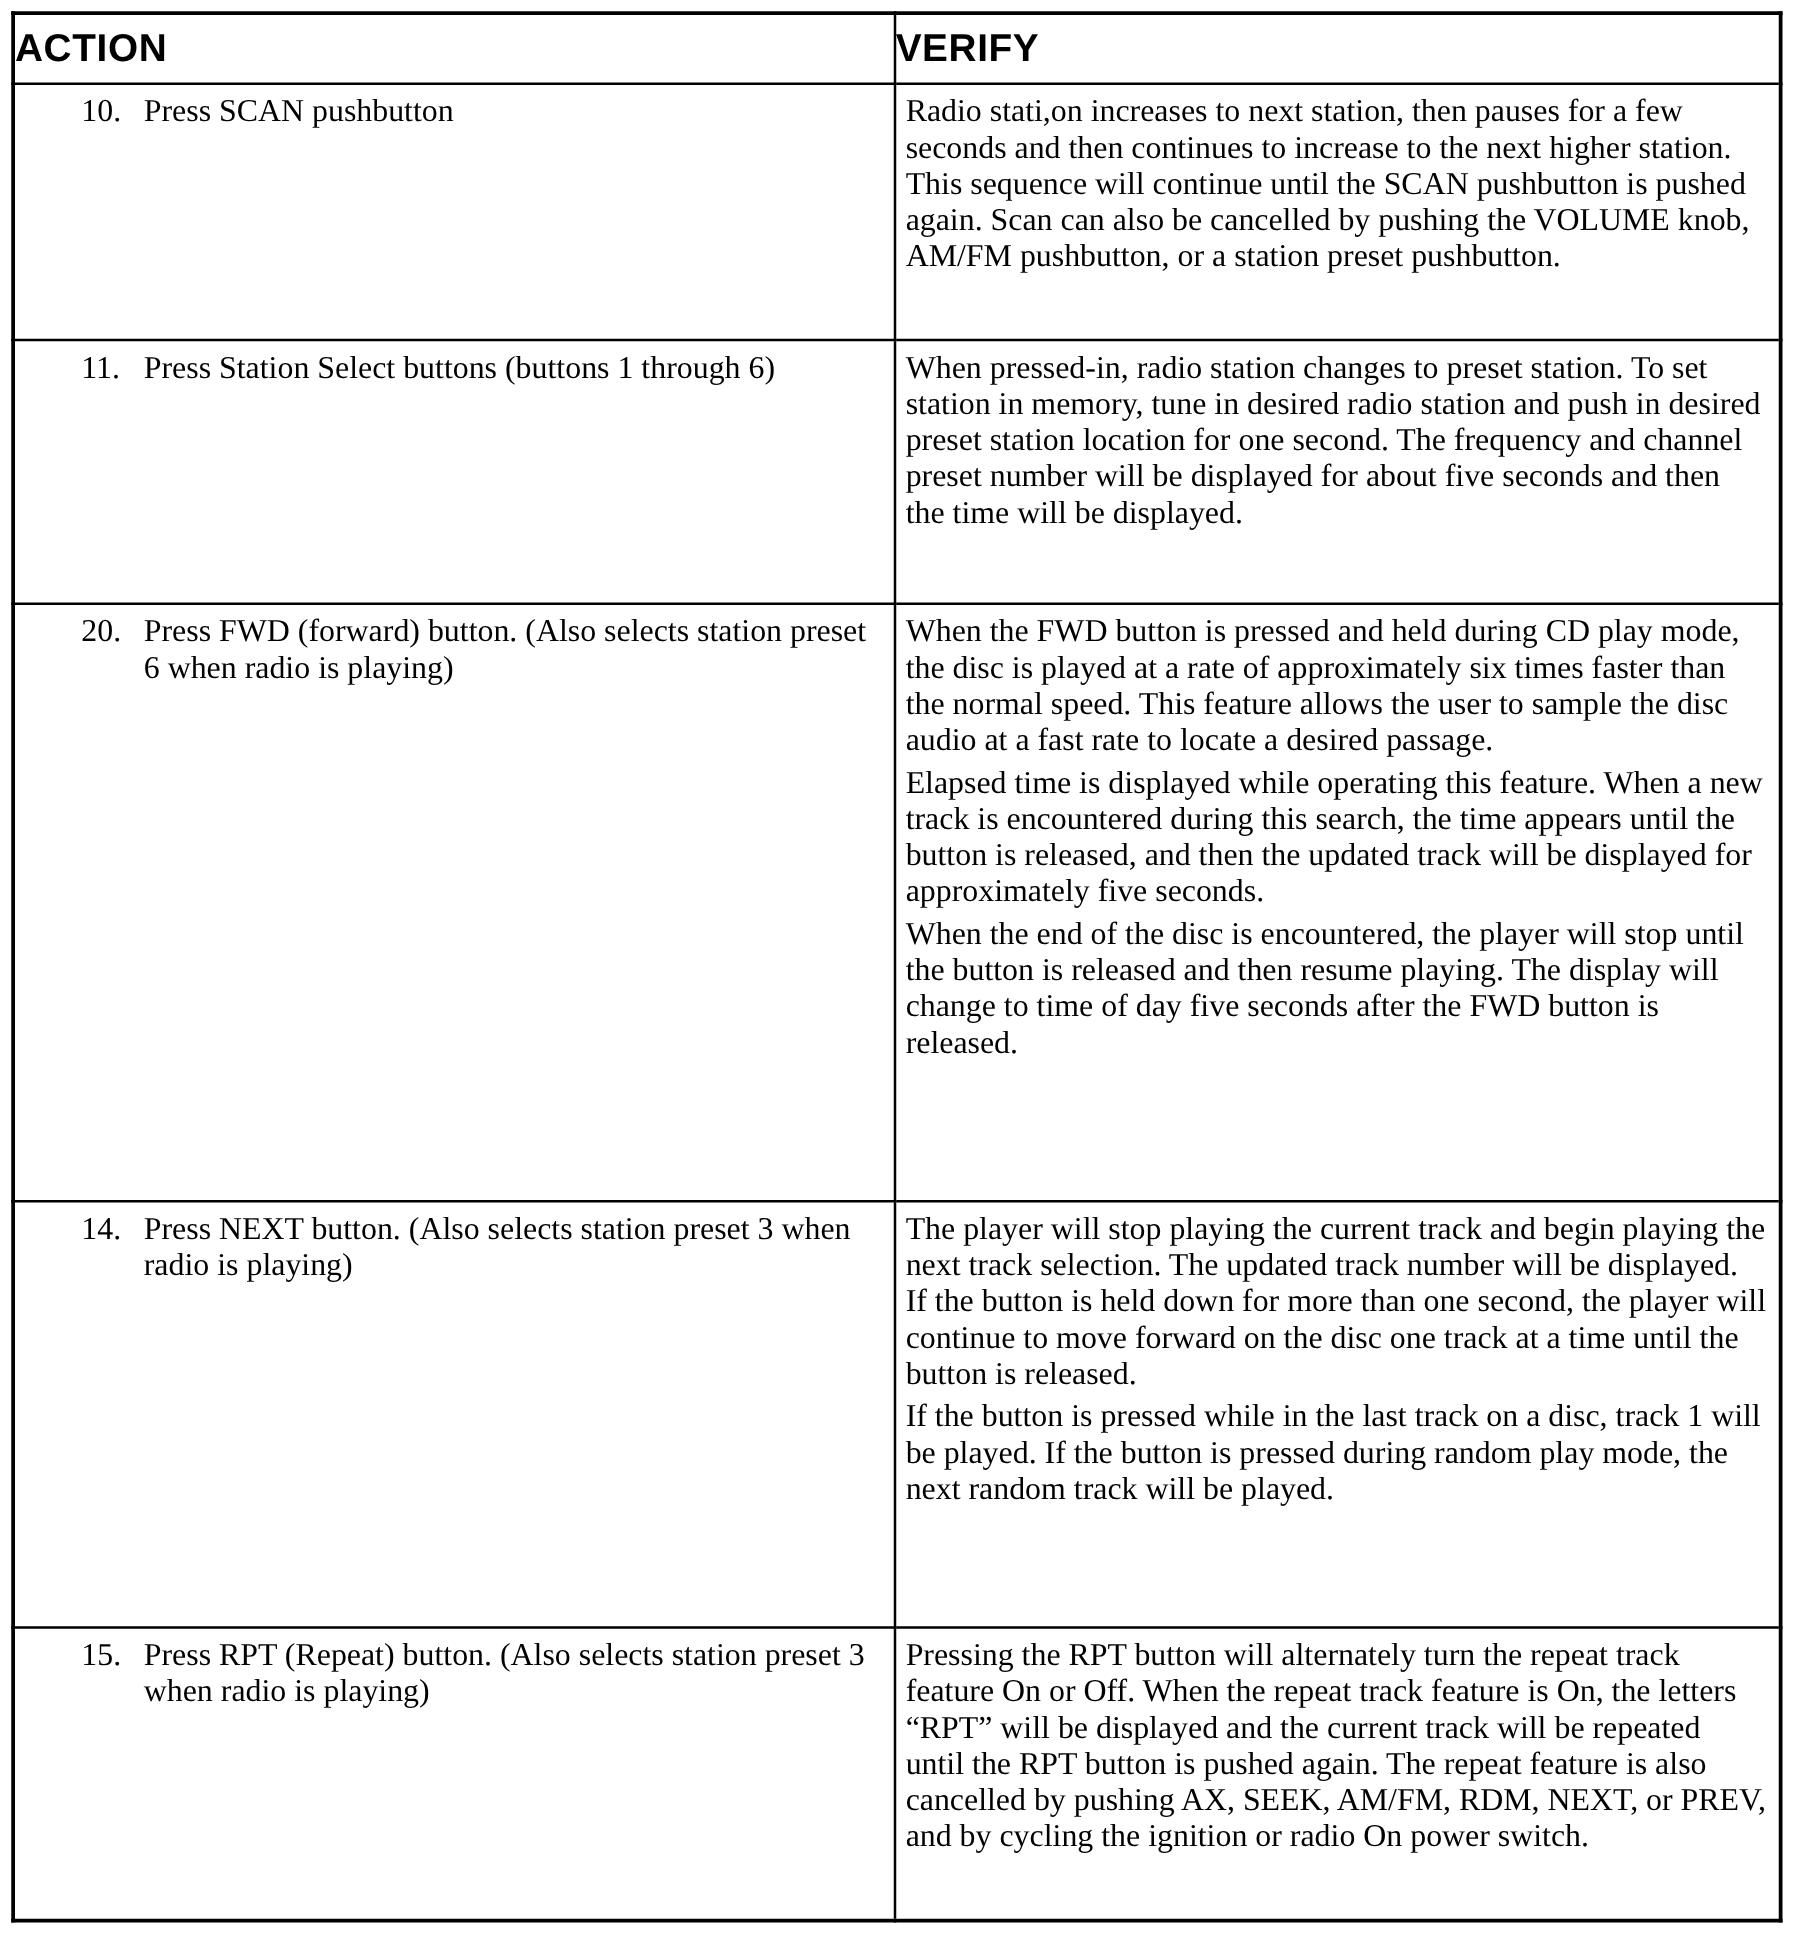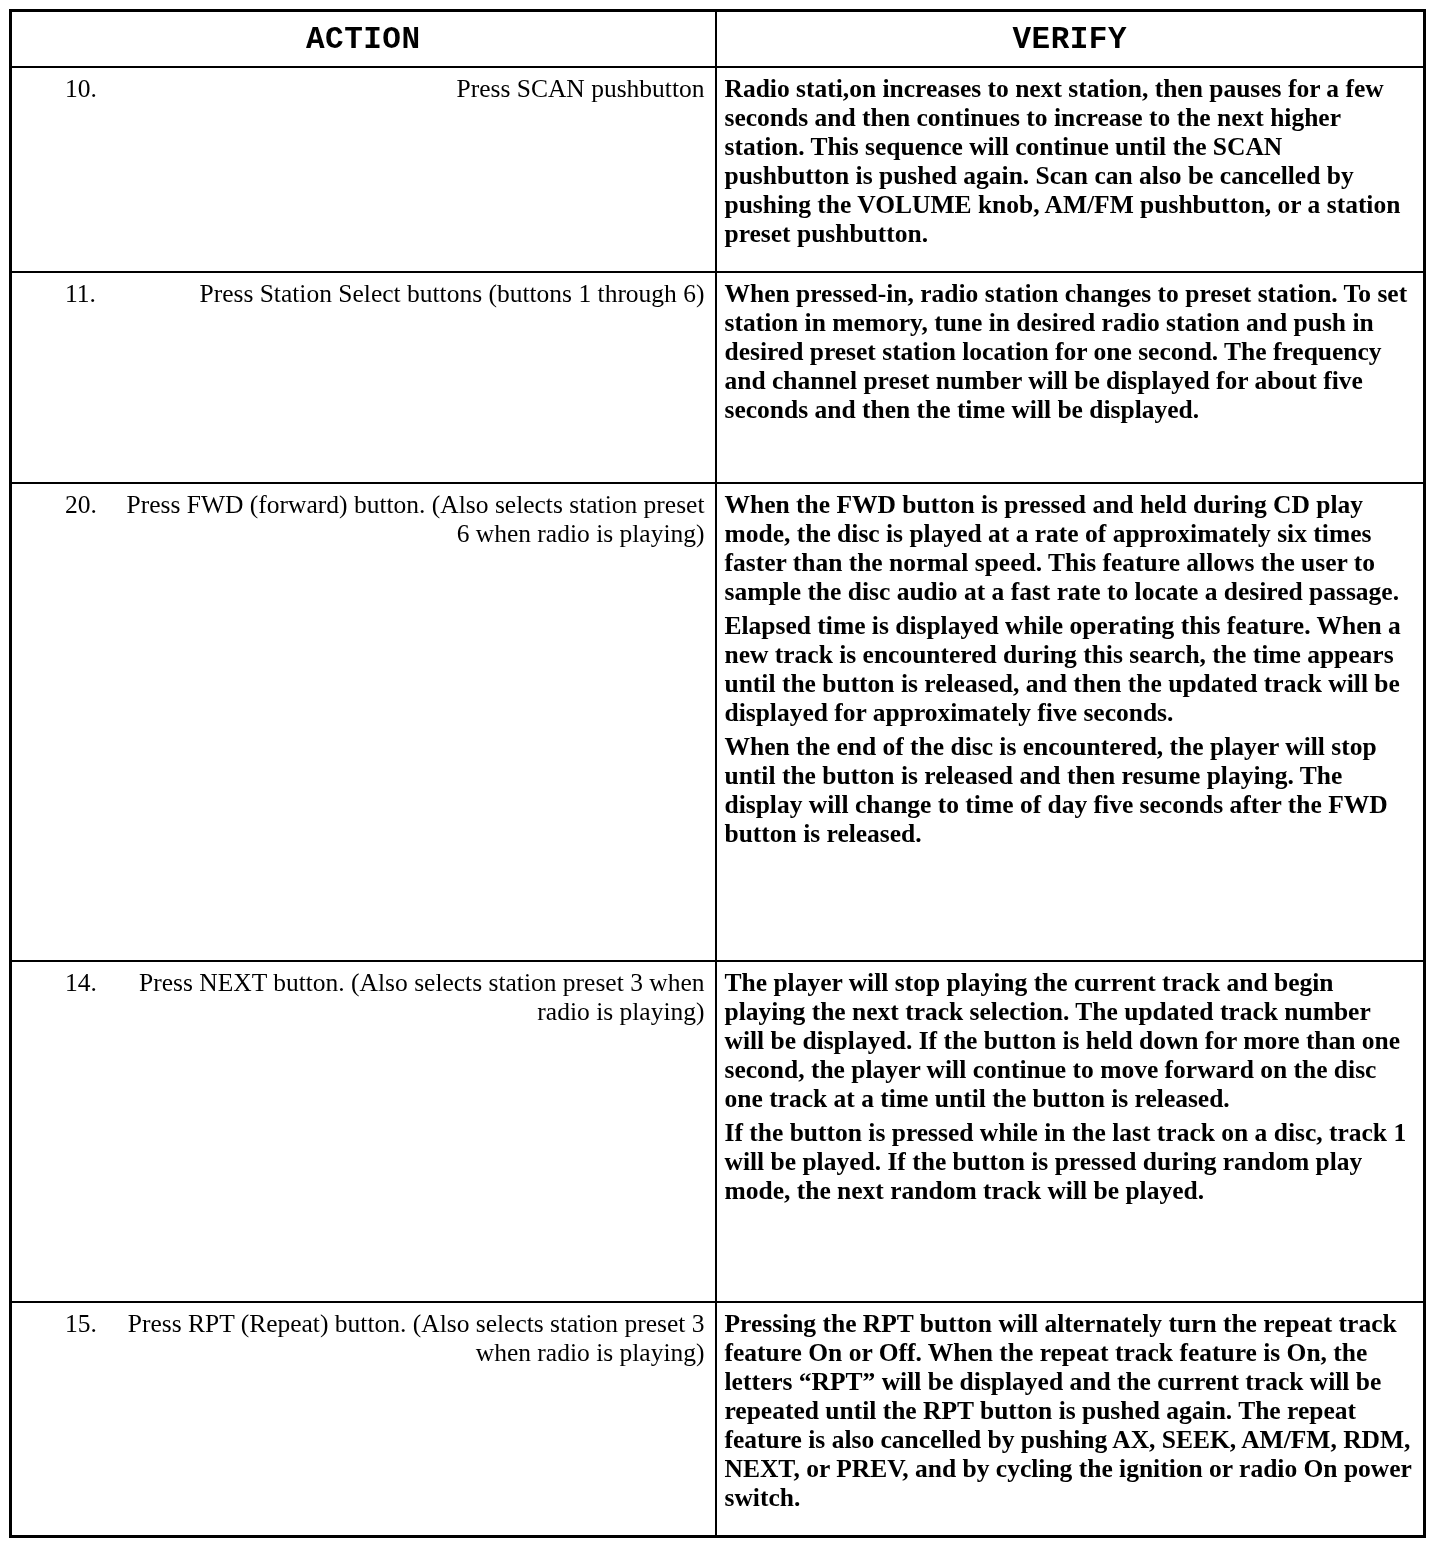--- a/index.html
+++ b/index.html
@@ -24,24 +24,24 @@
       border: 3px solid #000;
     }
     table.proc col.c-action { width: 705px; }
     table.proc col.c-verify { width: 709px; }
     th, td {
       border: 2.5px solid #000;
       vertical-align: top;
       padding: 0;
     }
     th {
-      font-family: Liberation Mono, monospace;
+      font-family: Liberation Sans, sans-serif;
       font-weight: bold;
       font-size: 31px;
-      text-align: center;
+      text-align: left;
       height: 54px;
       vertical-align: middle;
       letter-spacing: 0.5px;
     }
     td {
       font-family: "Liberation Serif", serif;
       font-size: 25.5px;
       line-height: 29px;
     }
     .action-cell {
@@ -50,28 +50,26 @@
     .action {
       display: flex;
     }
     .step-num {
       width: 50px;
       flex: 0 0 50px;
       margin-left: 41px;
     }
     .step-text {
       flex: 1;
-      text-align: right;
     }
     .verify-cell {
       padding: 6px 10px 10px 8px;
     }
     .verify-cell p {
       margin: 0;
-      font-weight: bold;
     }
     .verify-cell p + p {
       margin-top: 5px;
     }
     tr.r10 td { height: 187px; }
     tr.r11 td { height: 193px; }
     tr.r12 td { height: 72px; }
     tr.r13 td { height: 460px; }
     tr.r14 td { height: 323px; }
     tr.r15 td { height: 216px; }

